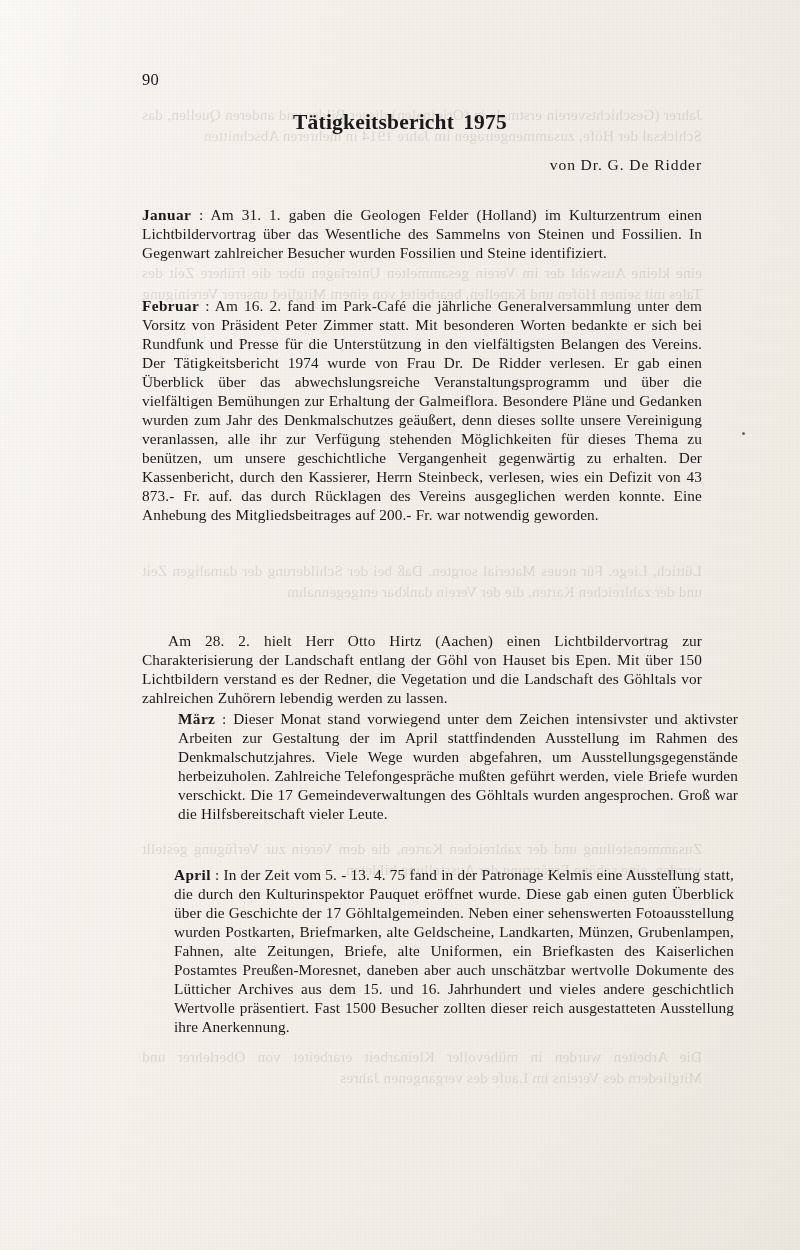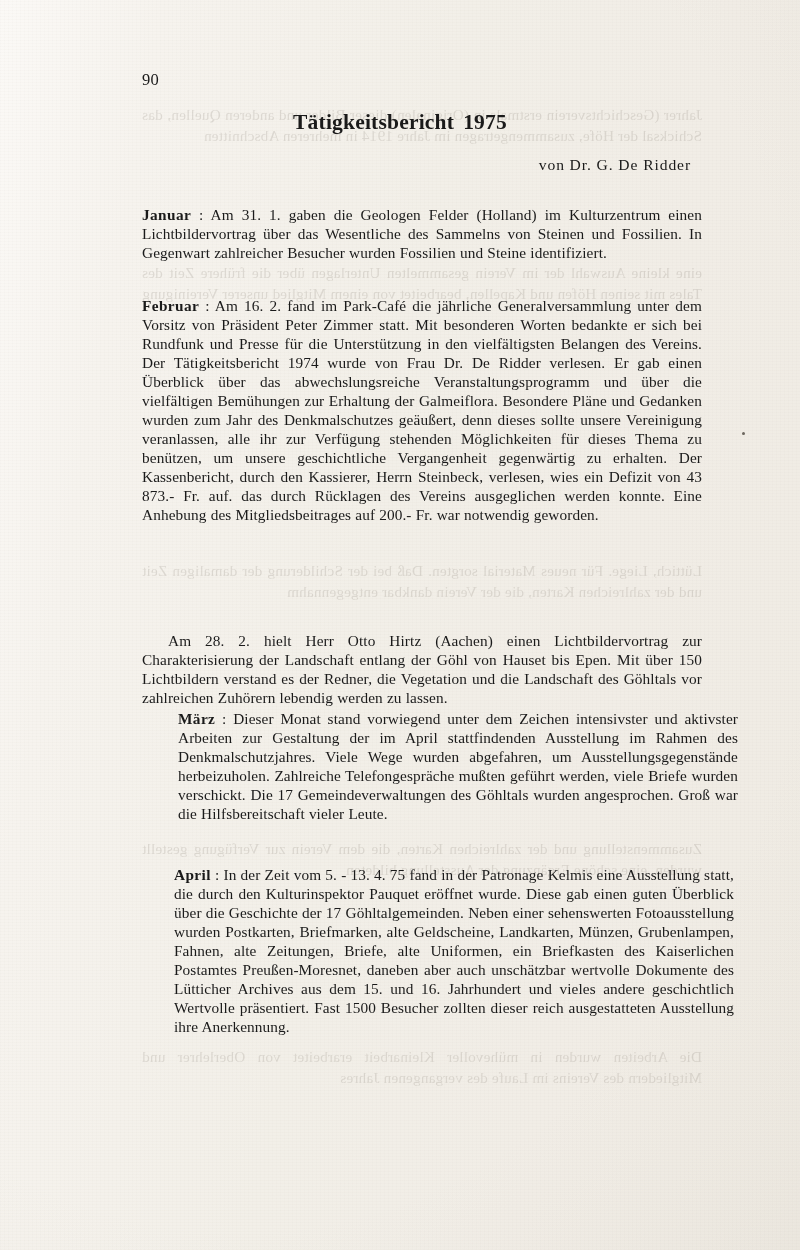--- a/index.html
+++ b/index.html
@@ -88,21 +88,21 @@
     top: 96px;
     text-align: center;
     font-weight: bold;
     font-size: 21.5px;
     letter-spacing: .2px;
   }
   .doc-title .year { margin-left: 9px; }
 
   .byline {
     position: absolute;
-    right: 109px;
+    right: 98px;
     top: 156px;
     font-size: 15.6px;
     letter-spacing: .9px;
   }
 
   .body-block {
     position: absolute;
     left: 142px;
     width: 560px;
     font-size: 15.3px;

